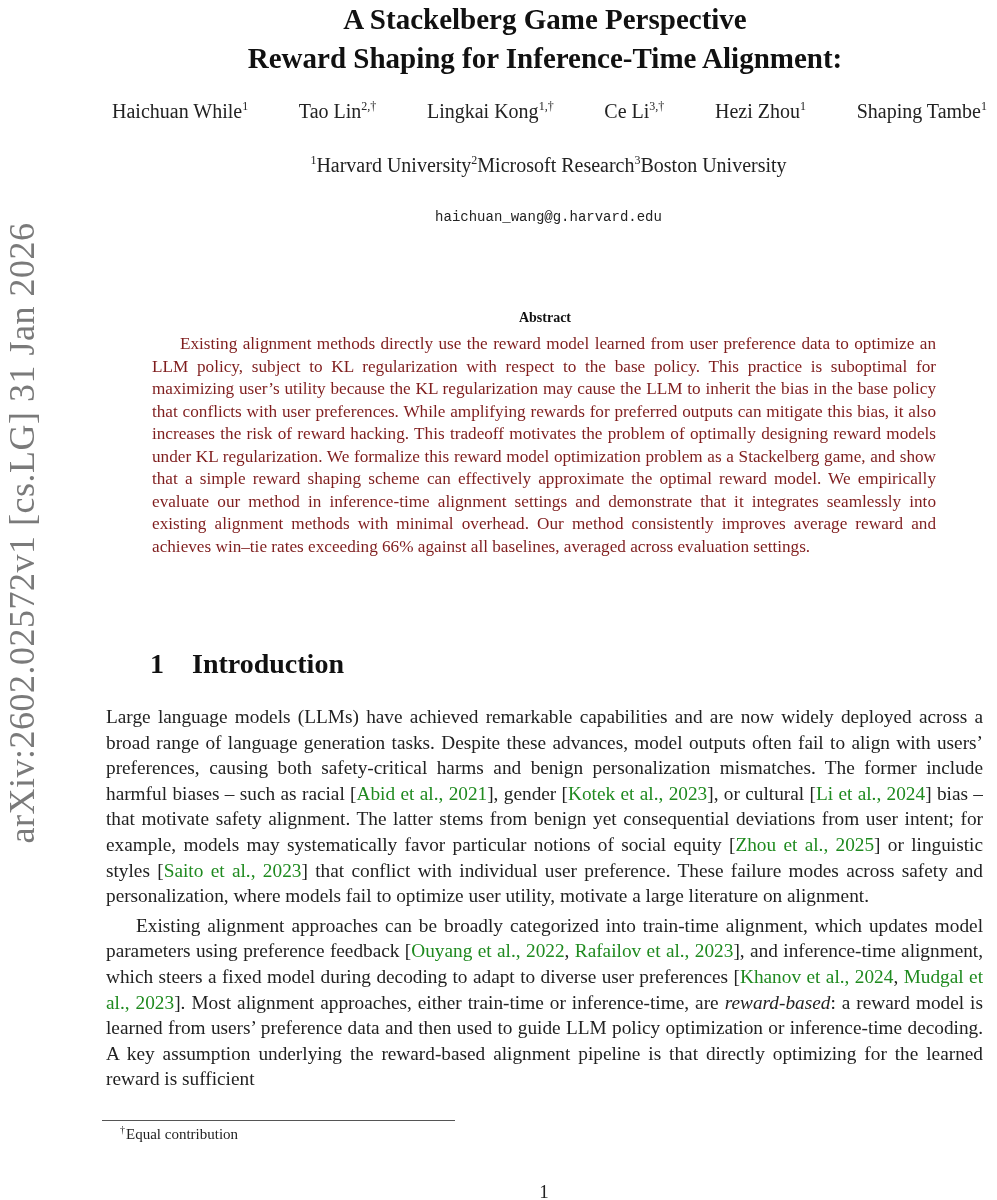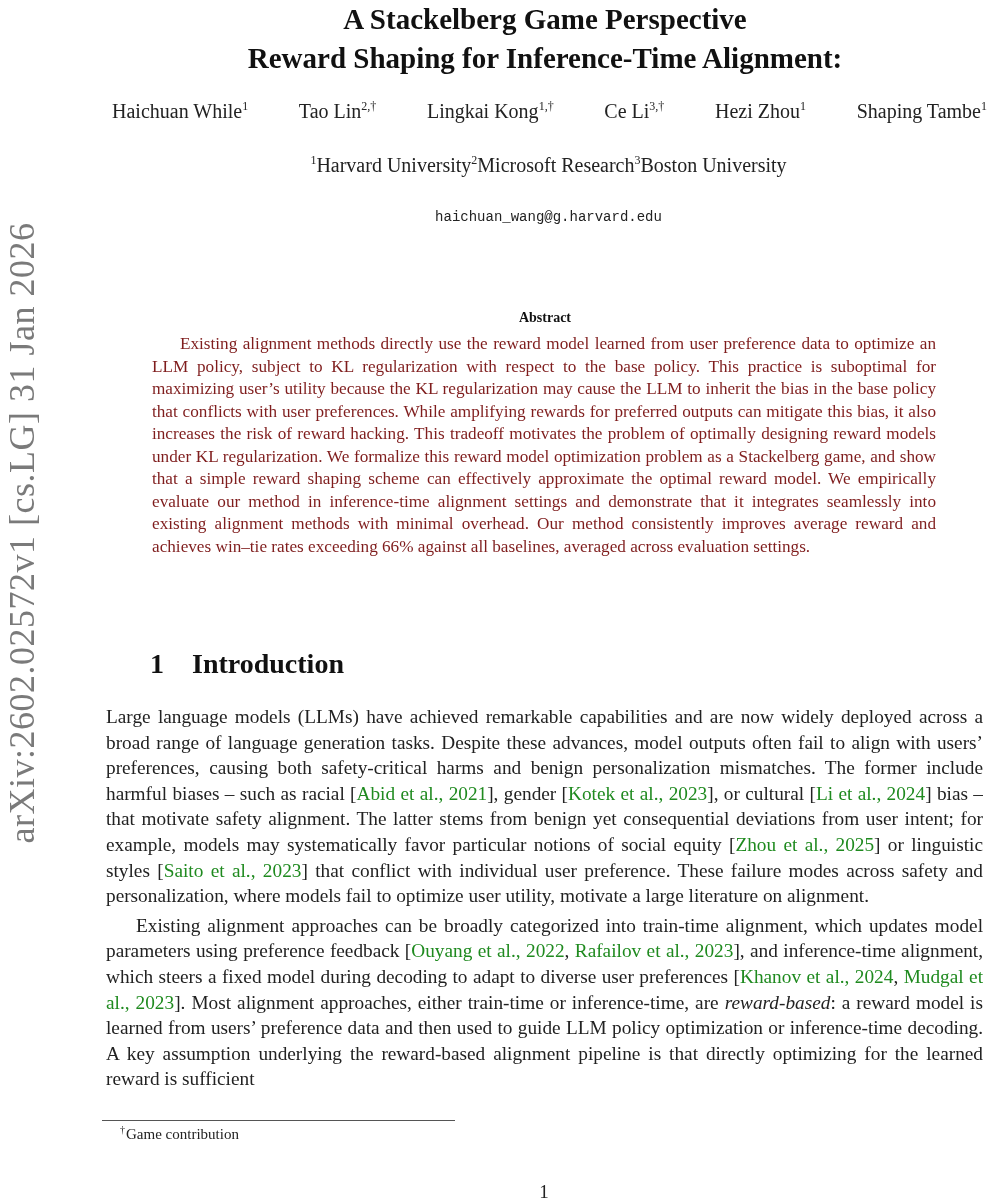--- a/index.html
+++ b/index.html
@@ -110,15 +110,15 @@
 <div class="section-heading">
   <span class="num">1</span><span>Introduction</span>
 </div>
 
 <div class="intro">
   <p><span>Large language models (LLMs) have achieved remarkable capabilities and are now widely deployed across a broad range of language generation tasks. Despite these advances, model outputs often fail to align with users’ preferences, causing both safety-critical harms and benign personalization mismatches. The former include harmful biases – such as racial [</span><a class="cite">Abid et al., 2021</a><span>], gender [</span><a class="cite">Kotek et al., 2023</a><span>], or cultural [</span><a class="cite">Li et al., 2024</a><span>] bias – that motivate safety alignment. The latter stems from benign yet consequential deviations from user intent; for example, models may systematically favor particular notions of social equity [</span><a class="cite">Zhou et al., 2025</a><span>] or linguistic styles [</span><a class="cite">Saito et al., 2023</a><span>] that conflict with individual user preference. These failure modes across safety and personalization, where models fail to optimize user utility, motivate a large literature on alignment.</span></p>
   <p class="indent"><span>Existing alignment approaches can be broadly categorized into train-time alignment, which updates model parameters using preference feedback [</span><a class="cite">Ouyang et al., 2022</a><span>, </span><a class="cite">Rafailov et al., 2023</a><span>], and inference-time alignment, which steers a fixed model during decoding to adapt to diverse user preferences [</span><a class="cite">Khanov et al., 2024</a><span>, </span><a class="cite">Mudgal et al., 2023</a><span>]. Most alignment approaches, either train-time or inference-time, are </span><em>reward-based</em><span>: a reward model is learned from users’ preference data and then used to guide LLM policy optimization or inference-time decoding. A key assumption underlying the reward-based alignment pipeline is that directly optimizing for the learned reward is sufficient</span></p>
 </div>
 
 <div class="footnote-rule"></div>
-<div class="footnote"><sup>†</sup><span>Game contribution</span></div>
+<div class="footnote"><sup>†</sup><span>Equal contribution</span></div>
 
 <div class="page-number">1</div>
 
 </body></html>

